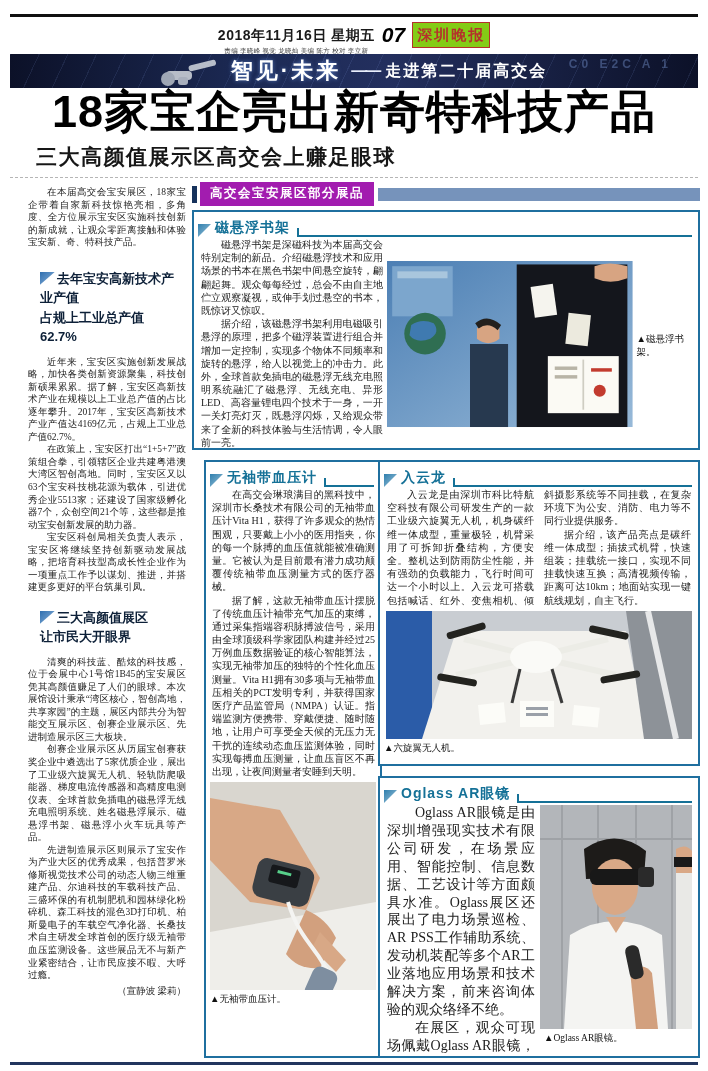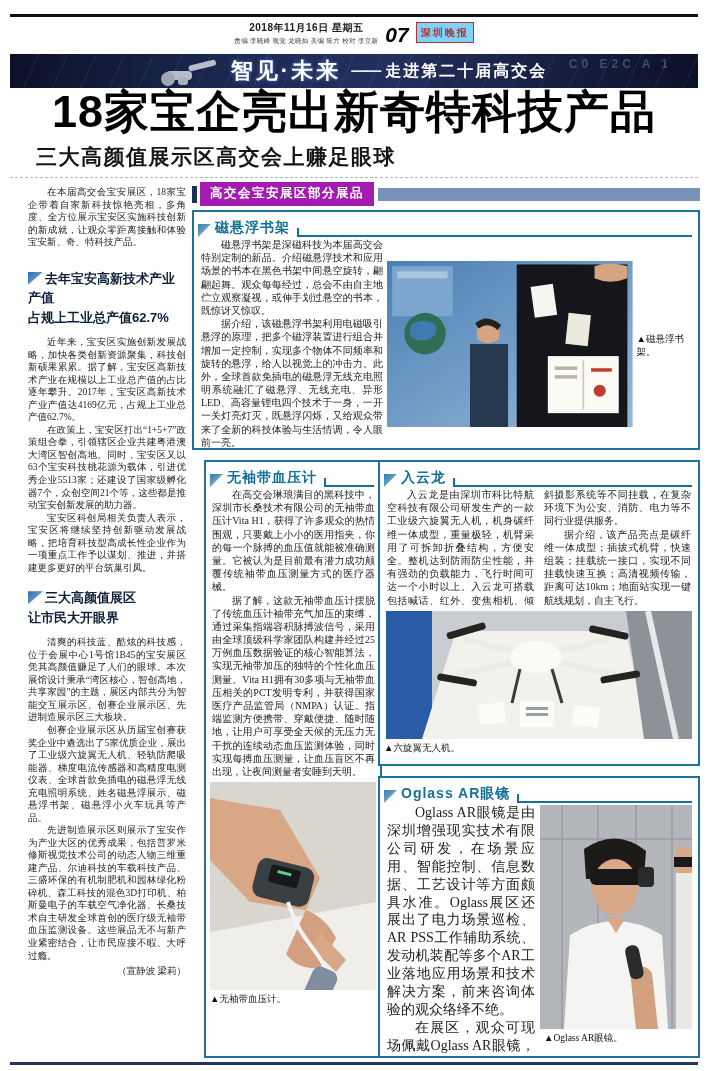--- a/index.html
+++ b/index.html
@@ -3,24 +3,24 @@
 <meta charset="utf-8">
 <style>
   html,body{margin:0;padding:0;background:#e8e8e8;}
   .page{position:relative;width:708px;height:1071px;background:#ffffff;margin:0 auto;
         font-family:"Liberation Sans",sans-serif;overflow:hidden;}
   
   .top-rule{position:absolute;top:14px;left:10px;width:688px;height:3px;background:#101010;}
   .masthead{position:absolute;top:21px;left:0;width:708px;display:flex;justify-content:center;
             align-items:flex-start;gap:7px;}
   .mh-left{text-align:center;}
-  .mh-date{font-size:10px;font-weight:bold;color:#1a1a1a;letter-spacing:.5px;}
+  .mh-date{font-size:14px;font-weight:bold;color:#1a1a1a;letter-spacing:.5px;margin-top:6px;}
   .mh-credits{font-size:6.5px;color:#3a3a3a;margin-top:2px;letter-spacing:.3px;}
   .mh-num{font-size:21px;font-weight:900;font-style:italic;color:#000;line-height:1;margin-top:3px;}
-  .mh-logo{font-size:10px;font-weight:900;color:#b5312b;border:1px solid #b5312b;background:#7dd3fc;
+  .mh-logo{font-size:15px;font-weight:900;color:#b5312b;border:1px solid #b5312b;background:#84cc16;
            padding:3px 4px 2px;letter-spacing:2px;margin-top:1px;font-family:"Liberation Serif",serif;}
   
   .banner{position:absolute;left:10px;top:54px;width:688px;height:34px;
           background:linear-gradient(90deg,#0c1128 0%,#1c2a55 35%,#232f5e 55%,#0c1128 100%);
           display:flex;align-items:center;justify-content:center;overflow:hidden;}
   .banner::before{content:"";position:absolute;inset:0;
           background:repeating-linear-gradient(115deg,rgba(150,180,255,.10) 0 1px,transparent 1px 26px);}
   .banner-hand{position:absolute;left:148px;top:3px;}
   .banner-title{font-size:22px;font-weight:900;color:#fff;letter-spacing:3px;margin-left:70px;
                 text-shadow:0 0 4px rgba(120,170,255,.6);}
@@ -33,21 +33,21 @@
             font-weight:900;color:#000;letter-spacing:1px;line-height:1.05;}
   .subhead{position:absolute;left:36px;top:143px;font-size:21px;font-weight:600;color:#161616;
            letter-spacing:1.5px;}
   .divider{position:absolute;left:10px;top:177px;width:688px;border-top:1px dashed #b5b5b5;}
   
   .article{position:absolute;left:28px;top:186px;width:158px;height:872px;overflow:hidden;
            font-family:"Liberation Serif",serif;font-size:9.5px;line-height:1.32;color:#1c1c1c;
            text-align:justify;}
   .article p{margin:0;text-indent:2em;}
   .article .intro{margin-bottom:20px;}
-  .lh{margin:14px 0 9px;font-size:13px;font-weight:bold;color:#0d2038;line-height:1.5;
+  .lh{margin:14px 12px 9px;font-size:13px;font-weight:bold;color:#0d2038;line-height:1.5;
       font-family:"Liberation Sans",sans-serif;text-align:left;}
   .flag{display:inline-block;width:15px;height:13px;margin-right:2px;vertical-align:-2px;
         background:linear-gradient(135deg,#2f6fb0,#8fb4d9);clip-path:polygon(0 0,100% 0,0 100%);}
   .byline{text-align:right;margin-top:3px;}
   
   .showcase{position:absolute;left:192px;top:184px;width:508px;height:874px;}
   .hd-row{position:absolute;top:0;left:0;width:508px;height:20px;display:flex;align-items:center;}
   .hd-sq{width:5px;height:17px;background:#16325c;margin-right:3px;}
   .hd-box{background:#a21caf;color:#fff;font-weight:bold;font-size:12.5px;
           padding:3px 10px 4px;letter-spacing:1.5px;white-space:nowrap;}

